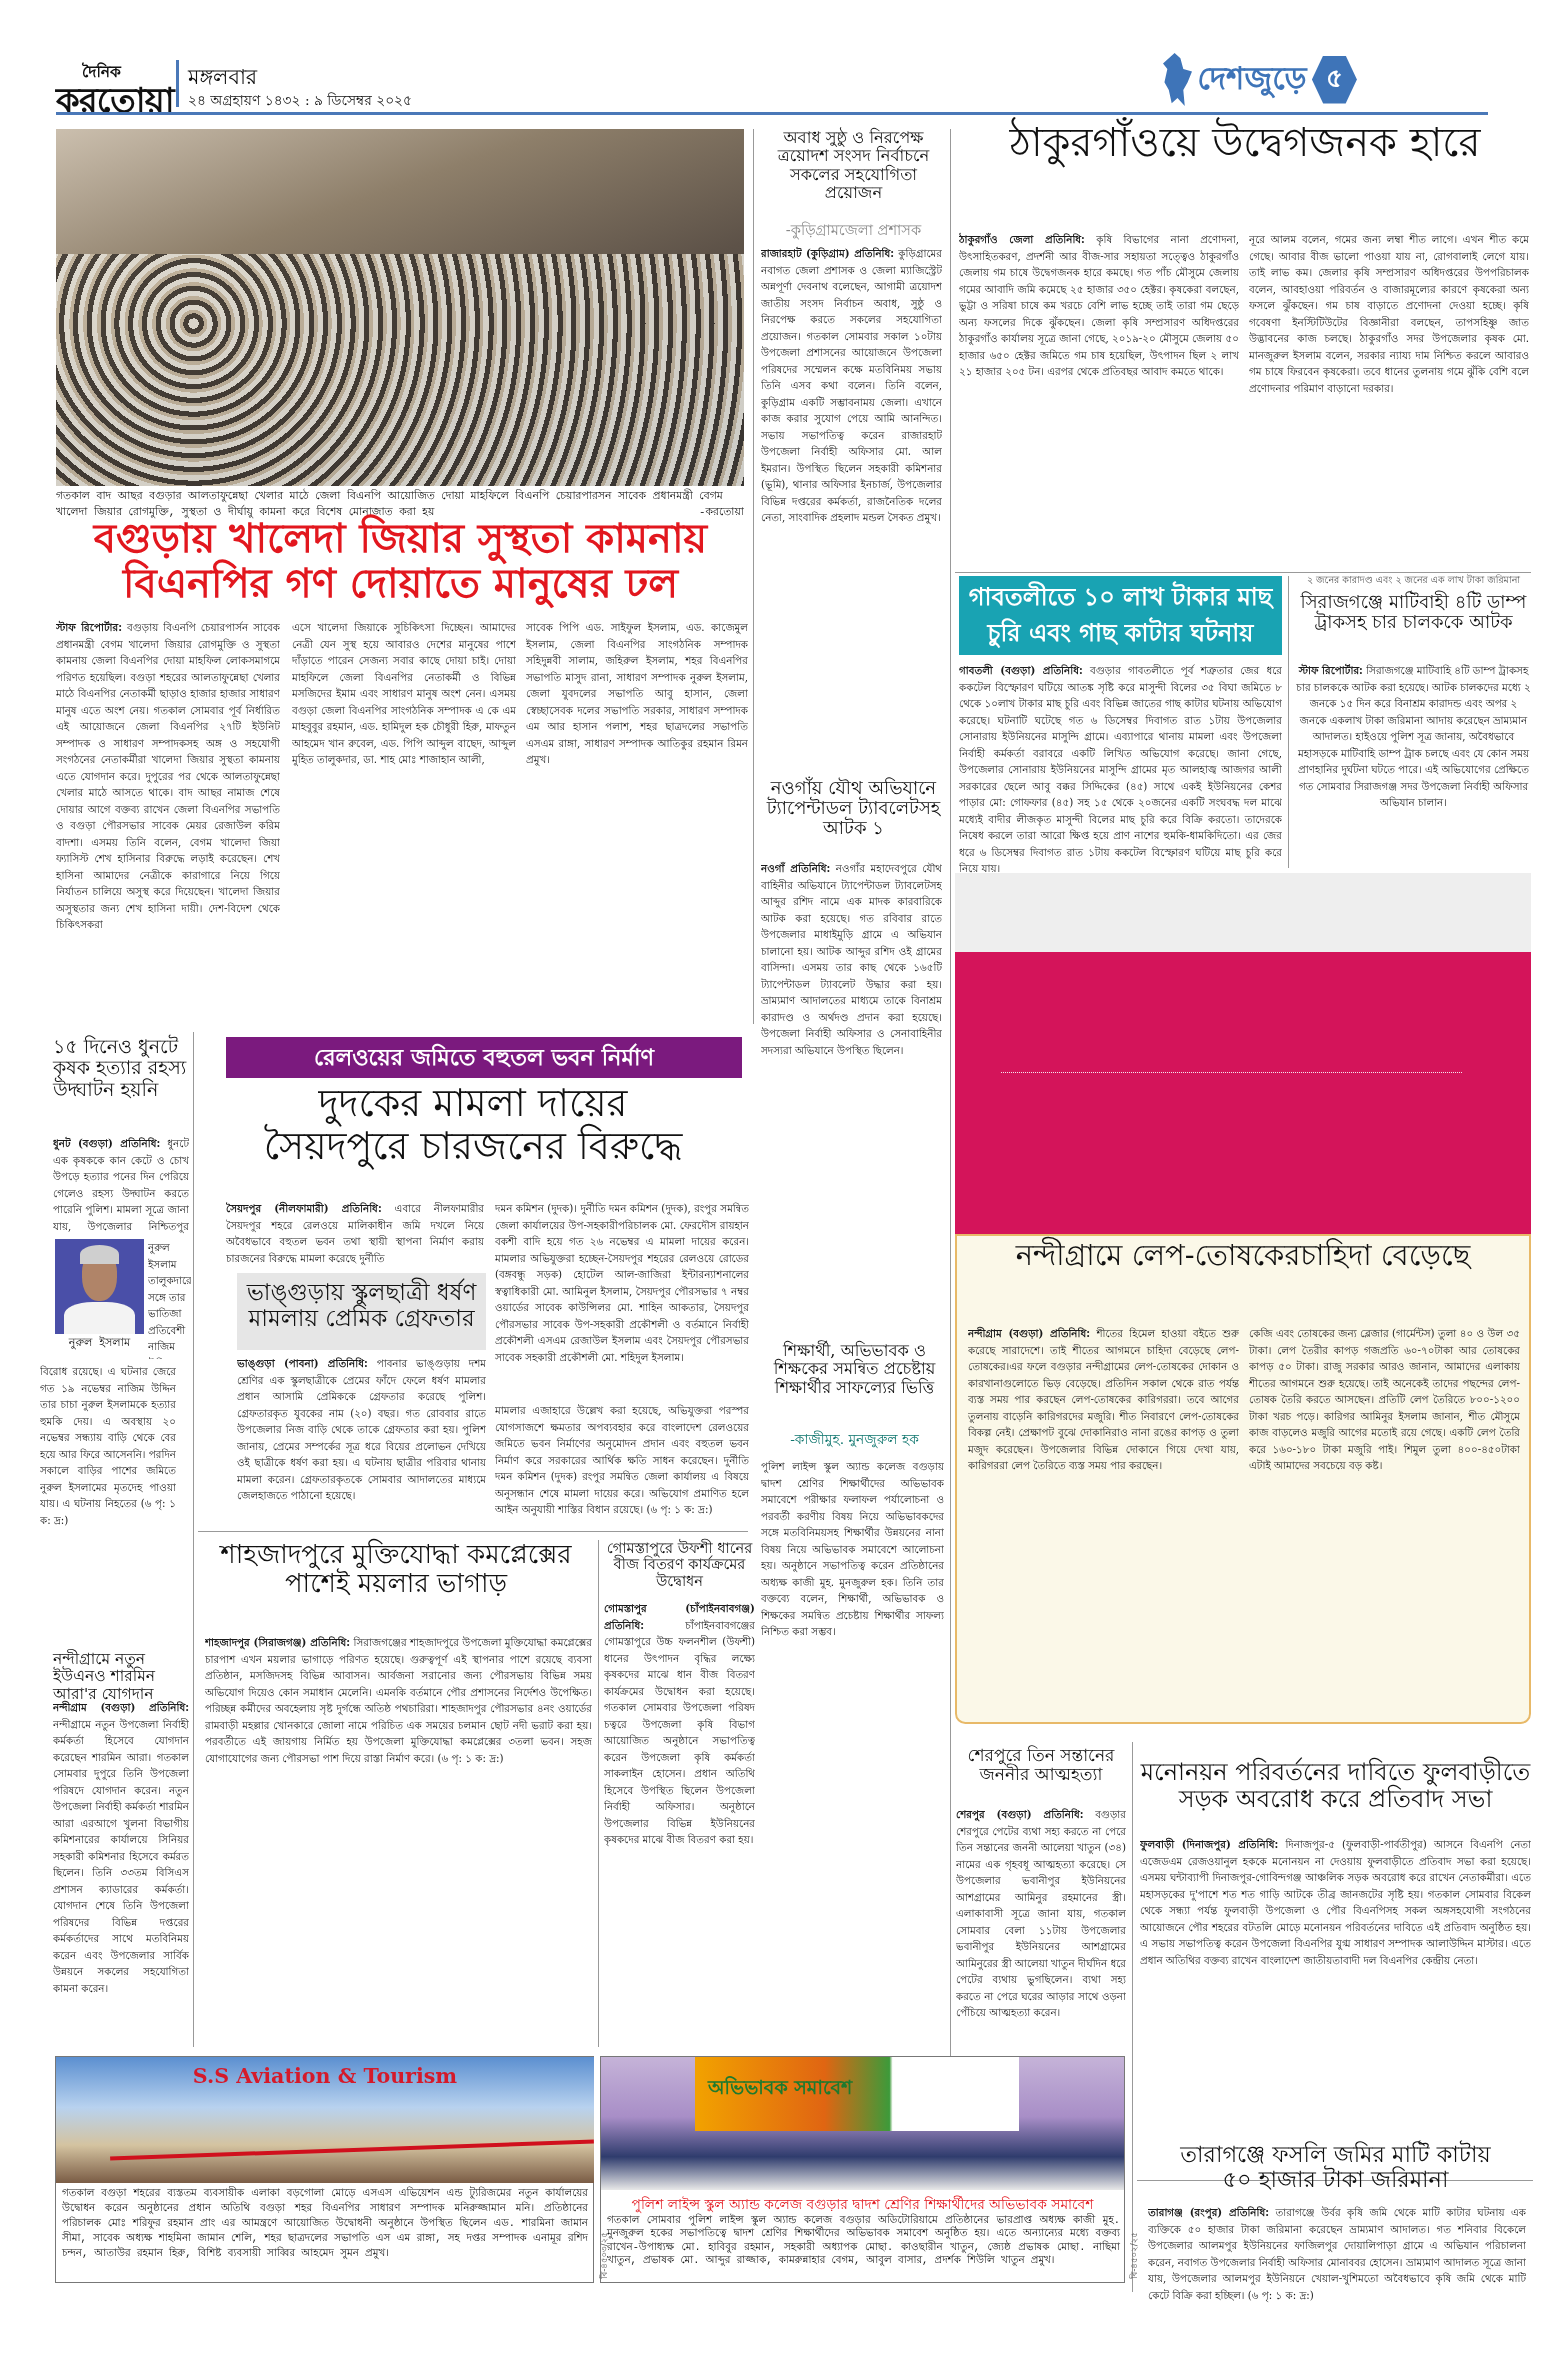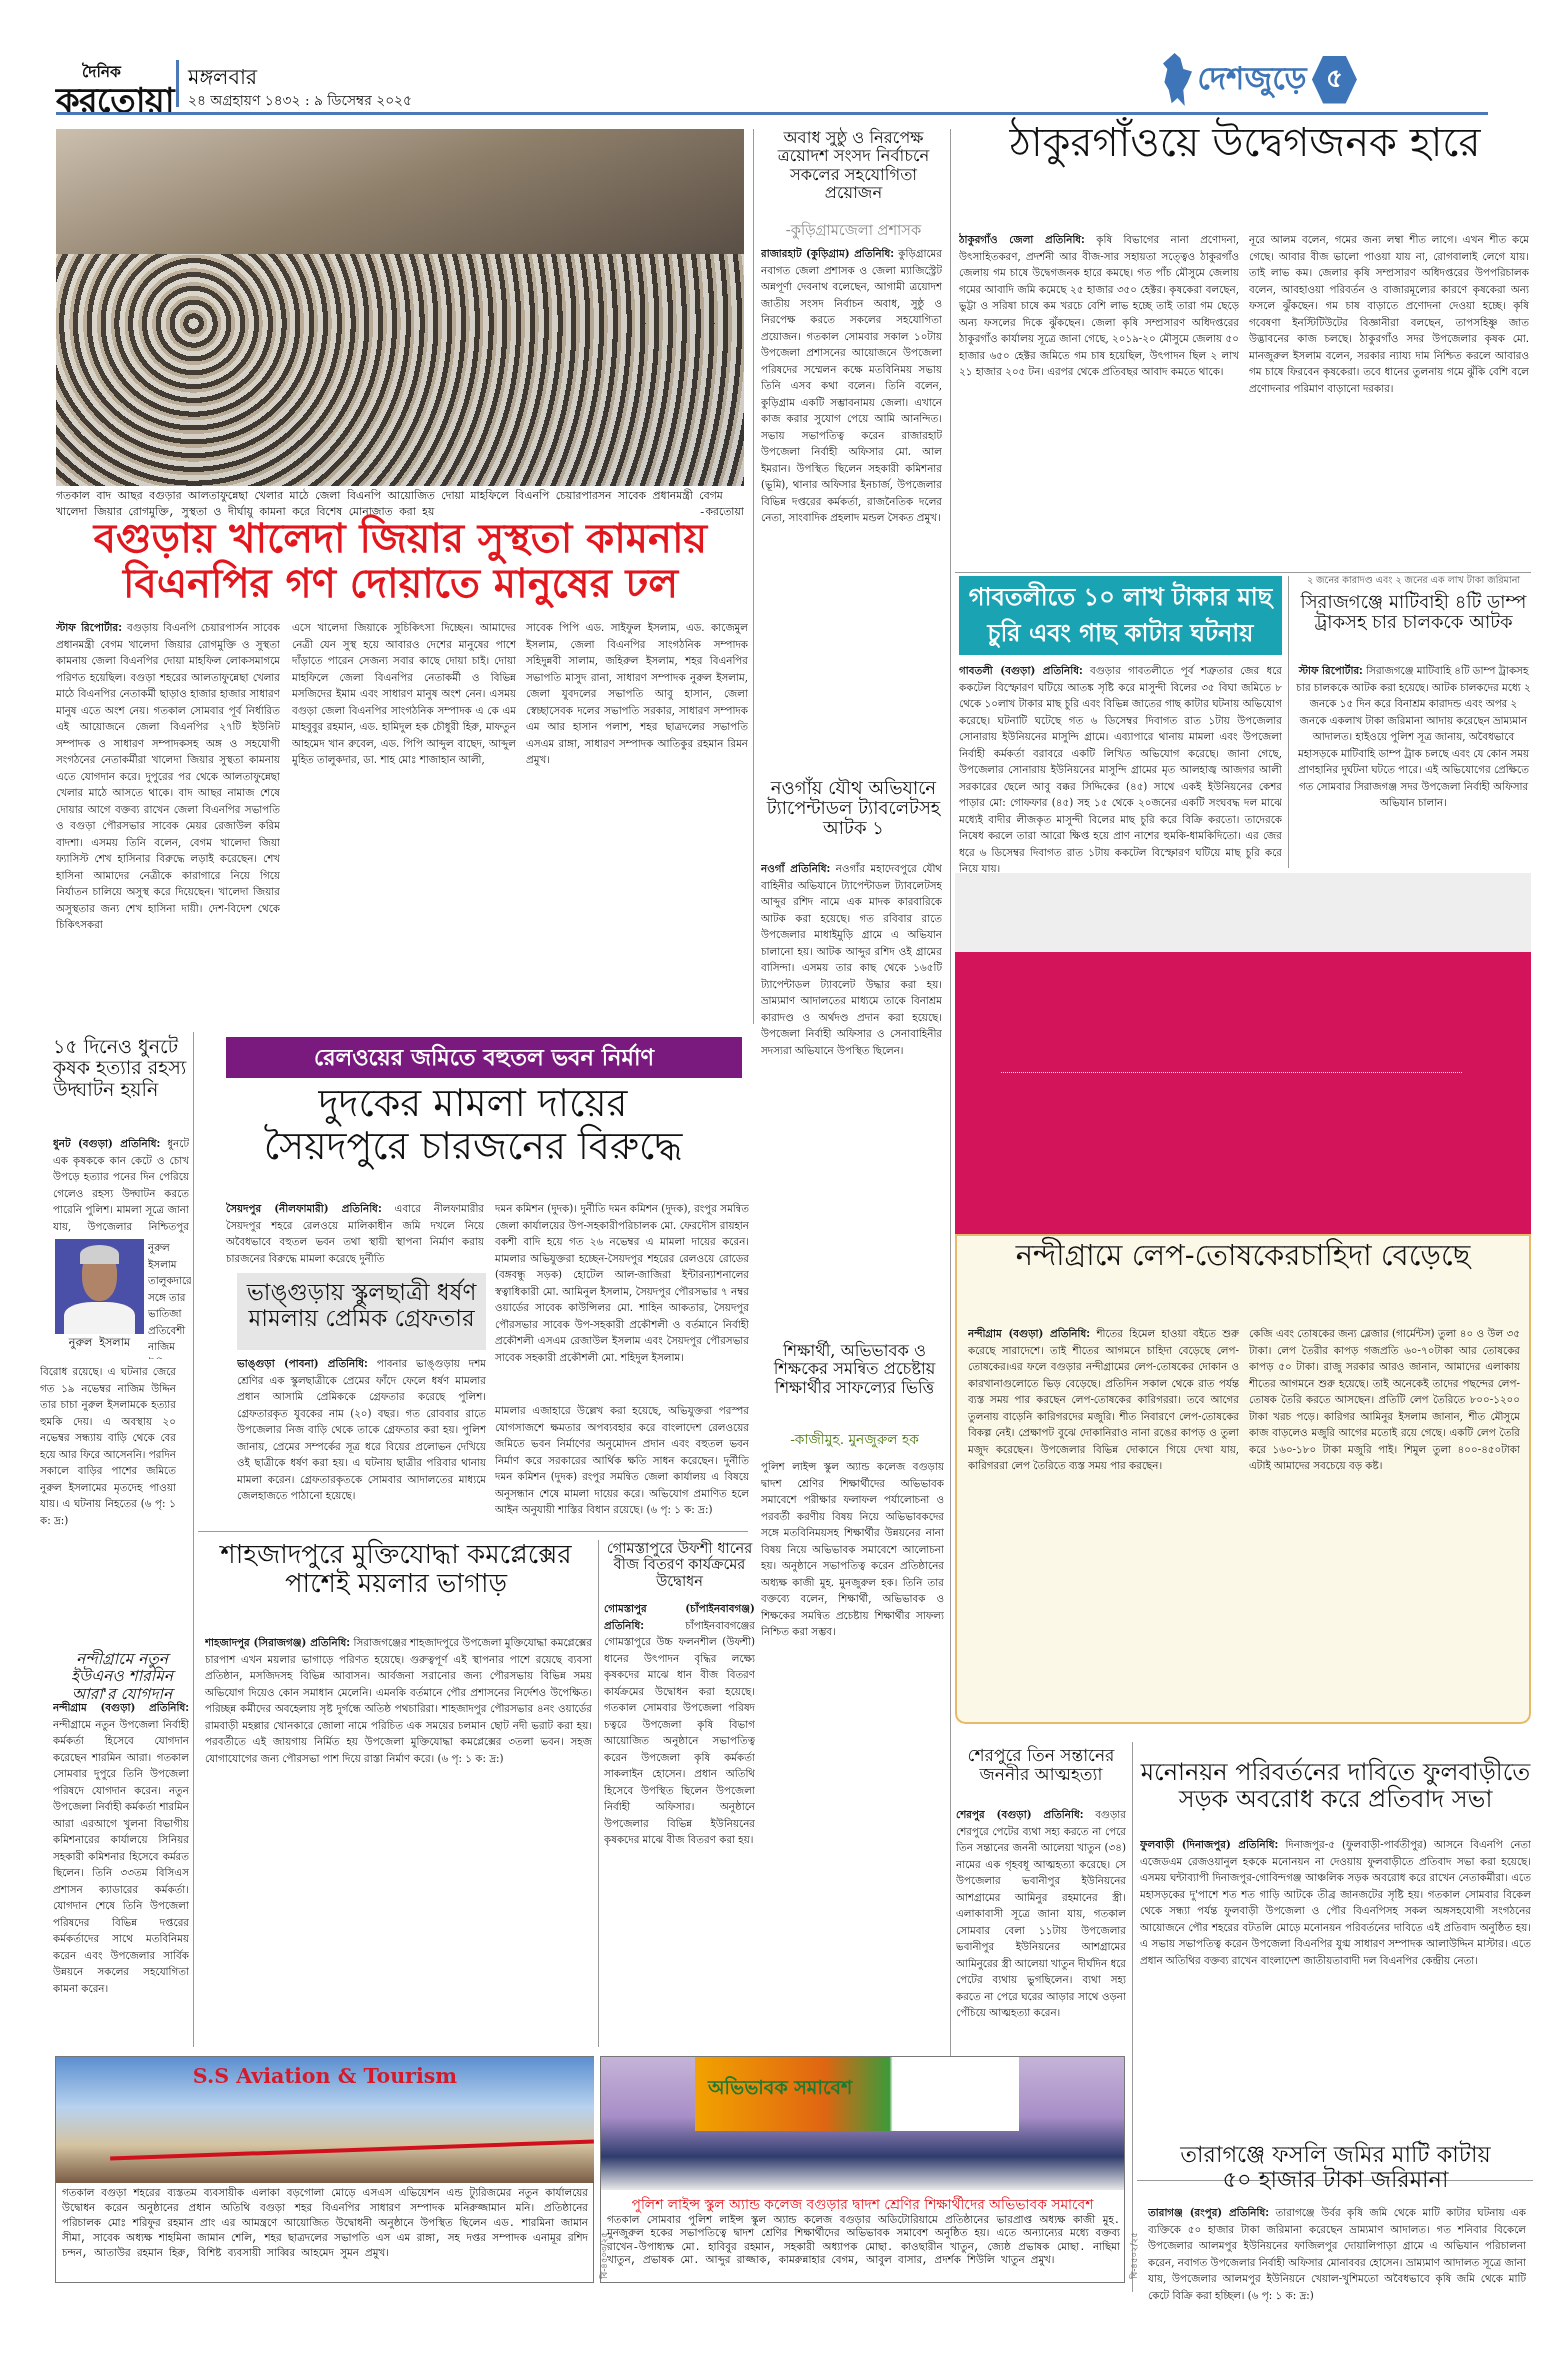--- a/index.html
+++ b/index.html
@@ -128,33 +128,33 @@
 <div class="body-text" style="left:53px;top:1135px;width:136px;height:99px;overflow:hidden;"><b>ধুনট (বগুড়া) প্রতিনিধি:</b> <span>ধুনটে এক কৃষককে কান কেটে ও চোখ উপড়ে হত্যার পনের দিন পেরিয়ে গেলেও রহস্য উদ্ঘাটন করতে পারেনি পুলিশ। মামলা সূত্রে জানা যায়, উপজেলার নিশ্চিতপুর গ্রামের</span></div>
 <div class="portrait" style="left:55px;top:1239px;width:89px;height:95px;">
     <div class="body"></div>
     <div class="head"></div>
     <div class="hair"></div>
   </div>
 <div class="caption" style="left:55px;top:1336px;width:89px;text-align:center;font-size:11.2px;">নুরুল ইসলাম</div>
 <div class="body-text" style="left:148px;top:1239px;width:43px;height:120px;overflow:hidden;text-align:left;">নুরুল ইসলাম তালুকদারের সঙ্গে তার ভাতিজা প্রতিবেশী নাজিম উদ্দিনের দীর্ঘদিন ধরে জমি নিয়ে</div>
 <div class="body-text" style="left:40px;top:1363px;width:136px;height:267px;overflow:hidden;"><span>বিরোধ রয়েছে। এ ঘটনার জেরে গত ১৯ নভেম্বর নাজিম উদ্দিন তার চাচা নুরুল ইসলামকে হত্যার হুমকি দেয়। এ অবস্থায় ২০ নভেম্বর সন্ধ্যায় বাড়ি থেকে বের হয়ে আর ফিরে আসেননি। পরদিন সকালে বাড়ির পাশের জমিতে নুরুল ইসলামের মৃতদেহ পাওয়া যায়। এ ঘটনায় নিহতের</span> <span>(৬ পৃ: ১ ক: দ্র:)</span></div>
 
-<div class="headline" style="left:53px;top:1651px;width:138px;font-size:15.5px;text-align:center;font-style:italic;">নন্দীগ্রামে নতুন ইউএনও শারমিন আরা'র যোগদান</div>
+<div class="headline" style="left:53px;top:1651px;width:138px;font-size:15.5px;text-align:left;">নন্দীগ্রামে নতুন ইউএনও শারমিন আরা'র যোগদান</div>
 <div class="body-text" style="left:53px;top:1699px;width:136px;height:353px;overflow:hidden;"><b>নন্দীগ্রাম (বগুড়া) প্রতিনিধি:</b> <span>নন্দীগ্রামে নতুন উপজেলা নির্বাহী কর্মকর্তা হিসেবে যোগদান করেছেন শারমিন আরা। গতকাল সোমবার দুপুরে তিনি উপজেলা পরিষদে যোগদান করেন। নতুন উপজেলা নির্বাহী কর্মকর্তা শারমিন আরা এরআগে খুলনা বিভাগীয় কমিশনারের কার্যালয়ে সিনিয়র সহকারী কমিশনার হিসেবে কর্মরত ছিলেন। তিনি ৩৩তম বিসিএস প্রশাসন ক্যাডারের কর্মকর্তা। যোগদান শেষে তিনি উপজেলা পরিষদের বিভিন্ন দপ্তরের কর্মকর্তাদের সাথে মতবিনিময় করেন এবং উপজেলার সার্বিক উন্নয়নে সকলের সহযোগিতা কামনা করেন।</span></div>
 
 <div class="hrule" style="left:198px;top:1531px;width:550px;"></div>
 <div class="headline" style="left:198px;top:1540px;width:396px;font-size:26px;">শাহজাদপুরে মুক্তিযোদ্ধা কমপ্লেক্সের পাশেই ময়লার ভাগাড়</div>
 <div class="body-text" style="left:205px;top:1634px;width:387px;height:413px;overflow:hidden;"><b>শাহজাদপুর (সিরাজগঞ্জ) প্রতিনিধি:</b> <span>সিরাজগঞ্জের শাহজাদপুরে উপজেলা মুক্তিযোদ্ধা কমপ্লেক্সের চারপাশ এখন ময়লার ভাগাড়ে পরিণত হয়েছে। গুরুত্বপূর্ণ এই স্থাপনার পাশে রয়েছে ব্যবসা প্রতিষ্ঠান, মসজিদসহ বিভিন্ন আবাসন। আর্বজনা সরানোর জন্য পৌরসভায় বিভিন্ন সময় অভিযোগ দিয়েও কোন সমাধান মেলেনি। এমনকি বর্তমানে পৌর প্রশাসনের নির্দেশও উপেক্ষিত। পরিচ্ছন্ন কর্মীদের অবহেলায় সৃষ্ট দুর্গন্ধে অতিষ্ঠ পথচারিরা। শাহজাদপুর পৌরসভার ৪নং ওয়ার্ডের রামবাড়ী মহল্লার খোনকারে জোলা নামে পরিচিত এক সময়ের চলমান ছোট নদী ভরাট করা হয়। পরবর্তীতে এই জায়গায় নির্মিত হয় উপজেলা মুক্তিযোদ্ধা কমপ্লেক্সের ৩তলা ভবন। সহজ যোগাযোগের জন্য পৌরসভা পাশ দিয়ে রাস্তা নির্মাণ করে।</span> <span>(৬ পৃ: ১ ক: দ্র:)</span></div>
 
 <div class="vrule" style="left:598px;top:1540px;height:507px;"></div>
 <div class="headline" style="left:602px;top:1540px;width:155px;font-size:14.6px;">গোমস্তাপুরে উফশী ধানের বীজ বিতরণ কার্যক্রমের উদ্বোধন</div>
 <div class="body-text" style="left:604px;top:1600px;width:151px;height:447px;overflow:hidden;"><b>গোমস্তাপুর (চাঁপাইনবাবগঞ্জ) প্রতিনিধি:</b> <span>চাঁপাইনবাবগঞ্জের গোমস্তাপুরে উচ্চ ফলনশীল (উফশী) ধানের উৎপাদন বৃদ্ধির লক্ষ্যে কৃষকদের মাঝে ধান বীজ বিতরণ কার্যক্রমের উদ্বোধন করা হয়েছে। গতকাল সোমবার উপজেলা পরিষদ চত্বরে উপজেলা কৃষি বিভাগ আয়োজিত অনুষ্ঠানে সভাপতিত্ব করেন উপজেলা কৃষি কর্মকর্তা সাকলাইন হোসেন। প্রধান অতিথি হিসেবে উপস্থিত ছিলেন উপজেলা নির্বাহী অফিসার। অনুষ্ঠানে উপজেলার বিভিন্ন ইউনিয়নের কৃষকদের মাঝে বীজ বিতরণ করা হয়।</span></div>
 
 <div class="headline" style="left:764px;top:1342px;width:181px;font-size:16.3px;">শিক্ষার্থী, অভিভাবক ও শিক্ষকের সমন্বিত প্রচেষ্টায় শিক্ষার্থীর সাফল্যের ভিত্তি</div>
-<div class="headline" style="left:764px;top:1432px;width:181px;font-size:13.8px;color:#4d7c0f;">-কাজীমুহ. মুনজুরুল হক</div>
+<div class="headline" style="left:764px;top:1432px;width:181px;font-size:13.8px;color:#0f766e;">-কাজীমুহ. মুনজুরুল হক</div>
 <div class="body-text" style="left:761px;top:1458px;width:183px;height:589px;overflow:hidden;">পুলিশ লাইন্স স্কুল অ্যান্ড কলেজ বগুড়ায় দ্বাদশ শ্রেণির শিক্ষার্থীদের অভিভাবক সমাবেশে পরীক্ষার ফলাফল পর্যালোচনা ও পরবর্তী করণীয় বিষয় নিয়ে অভিভাবকদের সঙ্গে মতবিনিময়সহ শিক্ষার্থীর উন্নয়নের নানা বিষয় নিয়ে অভিভাবক সমাবেশে আলোচনা হয়। অনুষ্ঠানে সভাপতিত্ব করেন প্রতিষ্ঠানের অধ্যক্ষ কাজী মুহ. মুনজুরুল হক। তিনি তার বক্তব্যে বলেন, শিক্ষার্থী, অভিভাবক ও শিক্ষকের সমন্বিত প্রচেষ্টায় শিক্ষার্থীর সাফল্য নিশ্চিত করা সম্ভব।</div>
 
 <div class="headline" style="left:955px;top:1746px;width:172px;font-size:17px;">শেরপুরে তিন সন্তানের জননীর আত্মহত্যা</div>
 <div class="body-text" style="left:956px;top:1806px;width:170px;height:241px;overflow:hidden;"><b>শেরপুর (বগুড়া) প্রতিনিধি:</b> <span>বগুড়ার শেরপুরে পেটের ব্যথা সহ্য করতে না পেরে তিন সন্তানের জননী আলেয়া খাতুন (৩৪) নামের এক গৃহবধূ আত্মহত্যা করেছে। সে উপজেলার ভবানীপুর ইউনিয়নের আশগ্রামের আমিনুর রহমানের স্ত্রী। এলাকাবাসী সূত্রে জানা যায়, গতকাল সোমবার বেলা ১১টায় উপজেলার ভবানীপুর ইউনিয়নের আশগ্রামের আমিনুরের স্ত্রী আলেয়া খাতুন দীর্ঘদিন ধরে পেটের ব্যথায় ভুগছিলেন। ব্যথা সহ্য করতে না পেরে ঘরের আড়ার সাথে ওড়না পেঁচিয়ে আত্মহত্যা করেন।</span></div>
 
 <div class="vrule" style="left:1132px;top:1742px;height:550px;"></div>
 <div class="headline" style="left:1140px;top:1759px;width:391px;font-size:24px;">
   <div>মনোনয়ন পরিবর্তনের দাবিতে ফুলবাড়ীতে</div>
   <div>সড়ক অবরোধ করে প্রতিবাদ সভা</div>
 </div>

